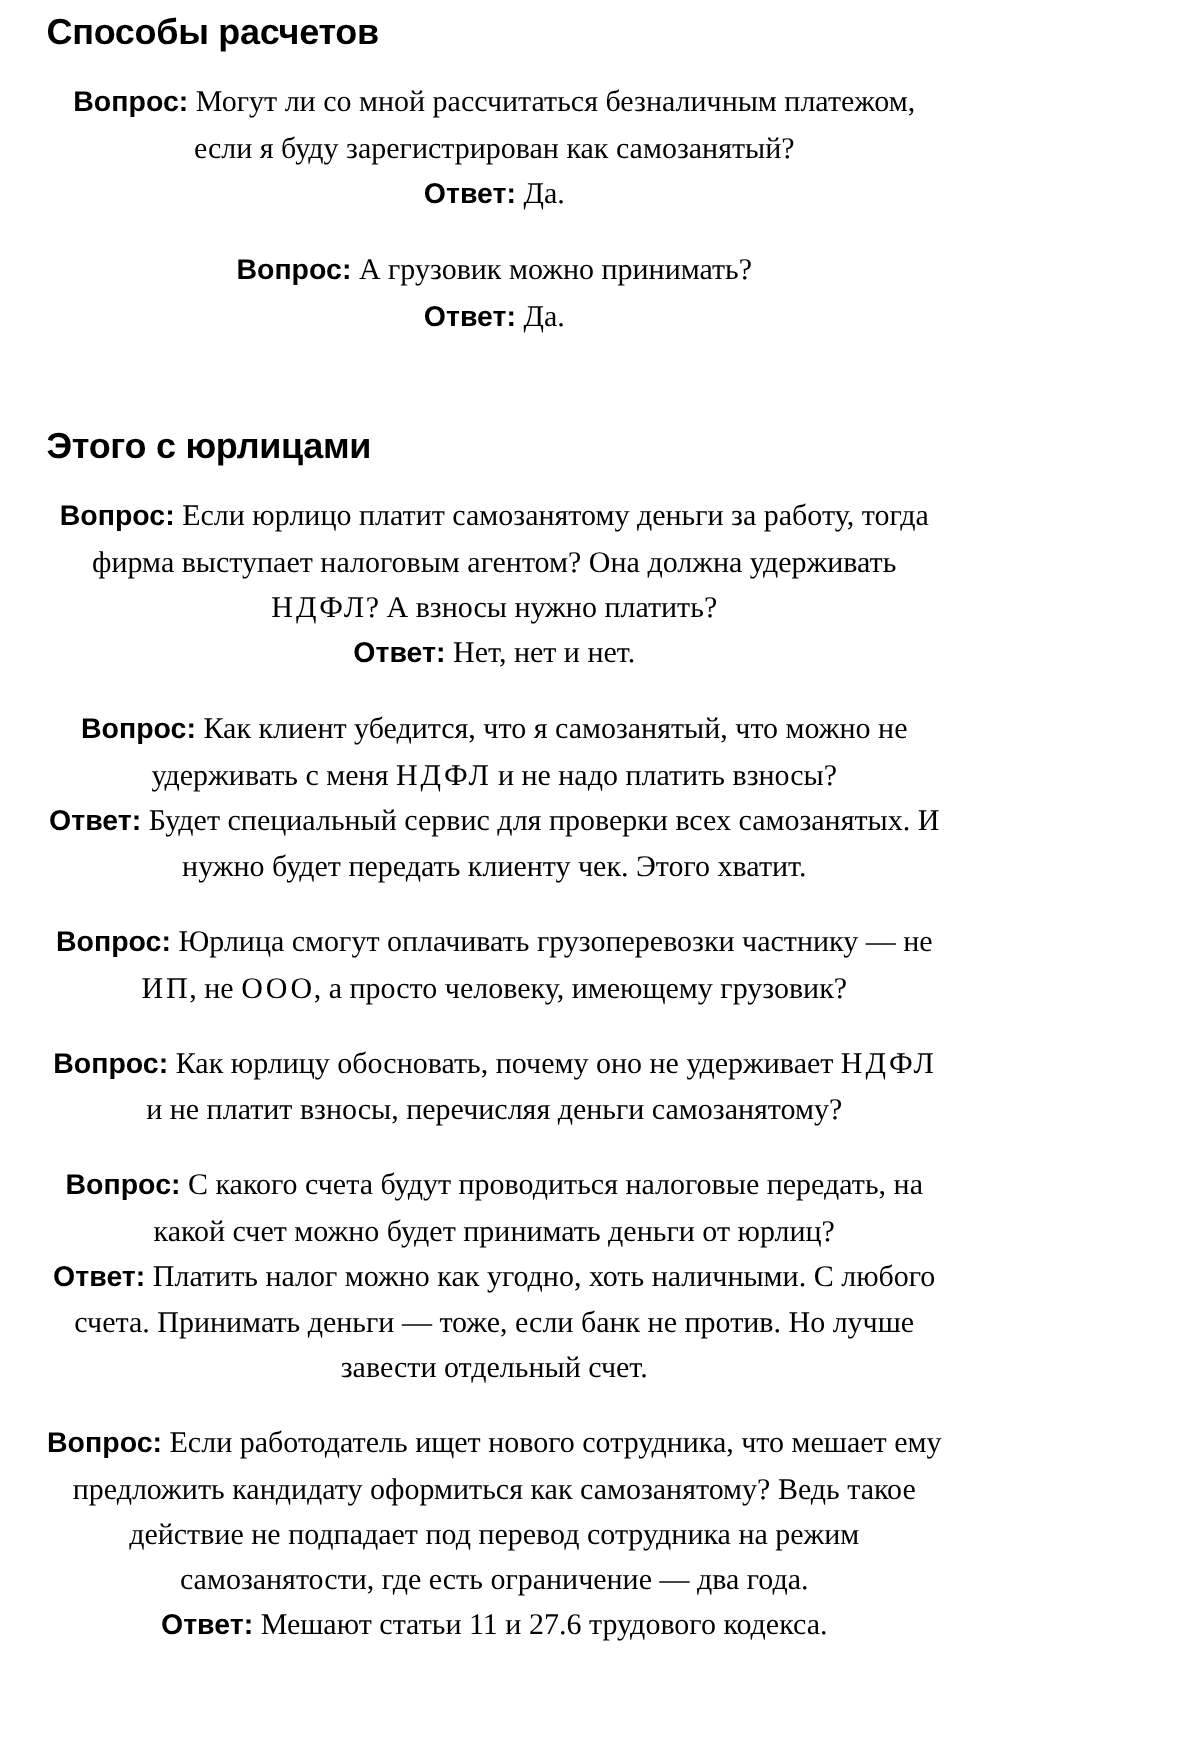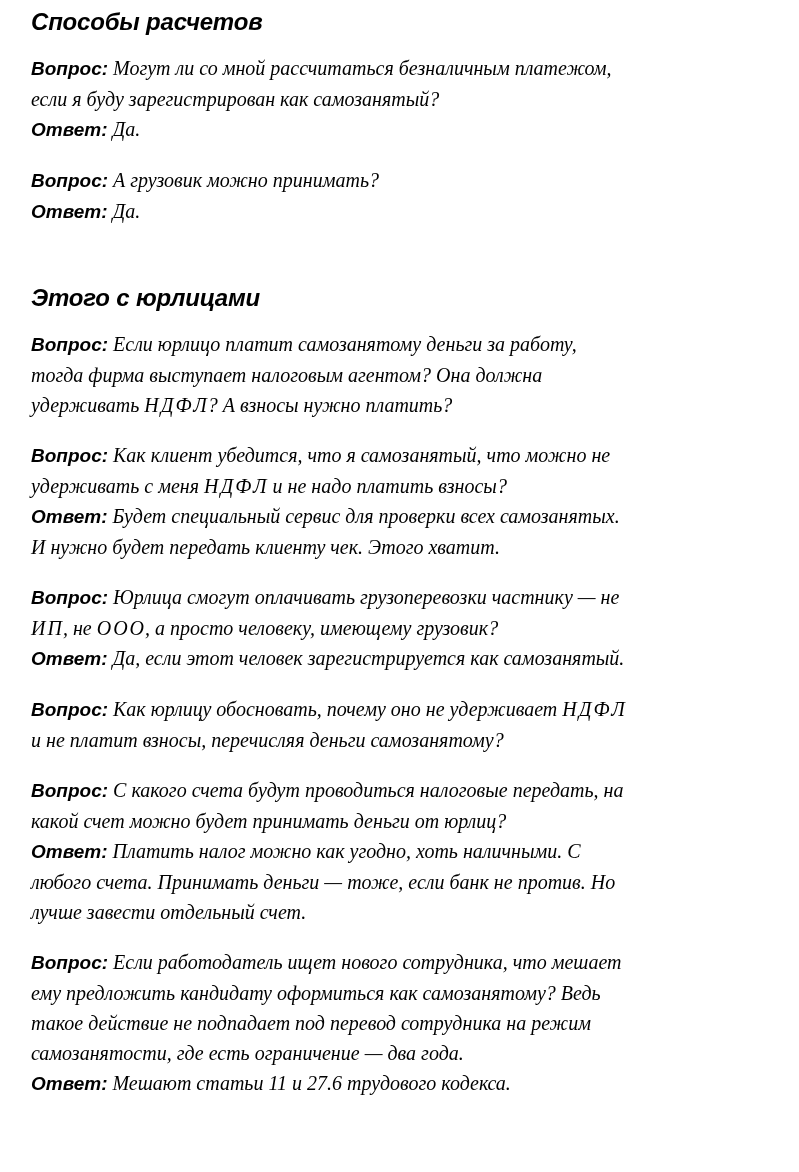--- a/index.html
+++ b/index.html
@@ -8,36 +8,36 @@
     background: #ffffff;
   }
   body {
     width: 799px;
     color: #000000;
   }
   .article {
     padding: 5px 30px 10px 31px;
     box-sizing: border-box;
     width: 658px;
-    font-style: italic;
   }
   .section-title {
     font-family: "Liberation Sans", sans-serif;
     font-weight: 700;
     font-size: 24px;
     line-height: 33px;
     letter-spacing: -0.2px;
     margin: 0 0 15px 0;
     color: #000000;
   }
   .section + .section {
     margin-top: 54px;
   }
   .qa {
     margin: 0 0 20px 0;
+    text-align: center;
   }
   .qa:last-child {
     margin-bottom: 0;
   }
   .para {
     font-family: "Liberation Serif", serif;
     font-size: 20px;
     line-height: 30px;
     margin: 0;
     color: #000000;
@@ -65,28 +65,28 @@
       </div>
       <div class="qa">
         <p class="para"><strong class="label">Вопрос:</strong> <span>А грузовик можно принимать?</span></p>
         <p class="para"><strong class="label">Ответ:</strong> <span>Да.</span></p>
       </div>
     </section>
     <section class="section">
       <h2 class="section-title">Этого с юрлицами</h2>
       <div class="qa">
         <p class="para"><strong class="label">Вопрос:</strong> <span>Если юрлицо платит самозанятому деньги за работу, тогда фирма выступает налоговым агентом? Она должна удерживать <span class="abbr">НДФЛ</span>? А взносы нужно платить?</span></p>
+        <p class="para"><strong class="label">Ответ:</strong> <span>Нет, нет и нет.</span></p>
       </div>
       <div class="qa">
         <p class="para"><strong class="label">Вопрос:</strong> <span>Как клиент убедится, что я самозанятый, что можно не удерживать с меня <span class="abbr">НДФЛ</span> и не надо платить взносы?</span></p>
         <p class="para"><strong class="label">Ответ:</strong> <span>Будет специальный сервис для проверки всех самозанятых. И нужно будет передать клиенту чек. Этого хватит.</span></p>
       </div>
       <div class="qa">
         <p class="para"><strong class="label">Вопрос:</strong> <span>Юрлица смогут оплачивать грузоперевозки частнику — не <span class="abbr">ИП</span>, не <span class="abbr">ООО</span>, а просто человеку, имеющему грузовик?</span></p>
-        <p class="para"><strong class="label">Ответ:</strong> <span>Да, если этот человек зарегистрируется как самозанятый.</span></p>
       </div>
       <div class="qa">
         <p class="para"><strong class="label">Вопрос:</strong> <span>Как юрлицу обосновать, почему оно не удерживает <span class="abbr">НДФЛ</span> и не платит взносы, перечисляя деньги самозанятому?</span></p>
       </div>
       <div class="qa">
         <p class="para"><strong class="label">Вопрос:</strong> <span>С какого счета будут проводиться налоговые передать, на какой счет можно будет принимать деньги от юрлиц?</span></p>
         <p class="para"><strong class="label">Ответ:</strong> <span>Платить налог можно как угодно, хоть наличными. С любого счета. Принимать деньги — тоже, если банк не против. Но лучше завести отдельный счет.</span></p>
       </div>
       <div class="qa">
         <p class="para"><strong class="label">Вопрос:</strong> <span>Если работодатель ищет нового сотрудника, что мешает ему предложить кандидату оформиться как самозанятому? Ведь такое действие не подпадает под перевод сотрудника на режим самозанятости, где есть ограничение — два года.</span></p>

